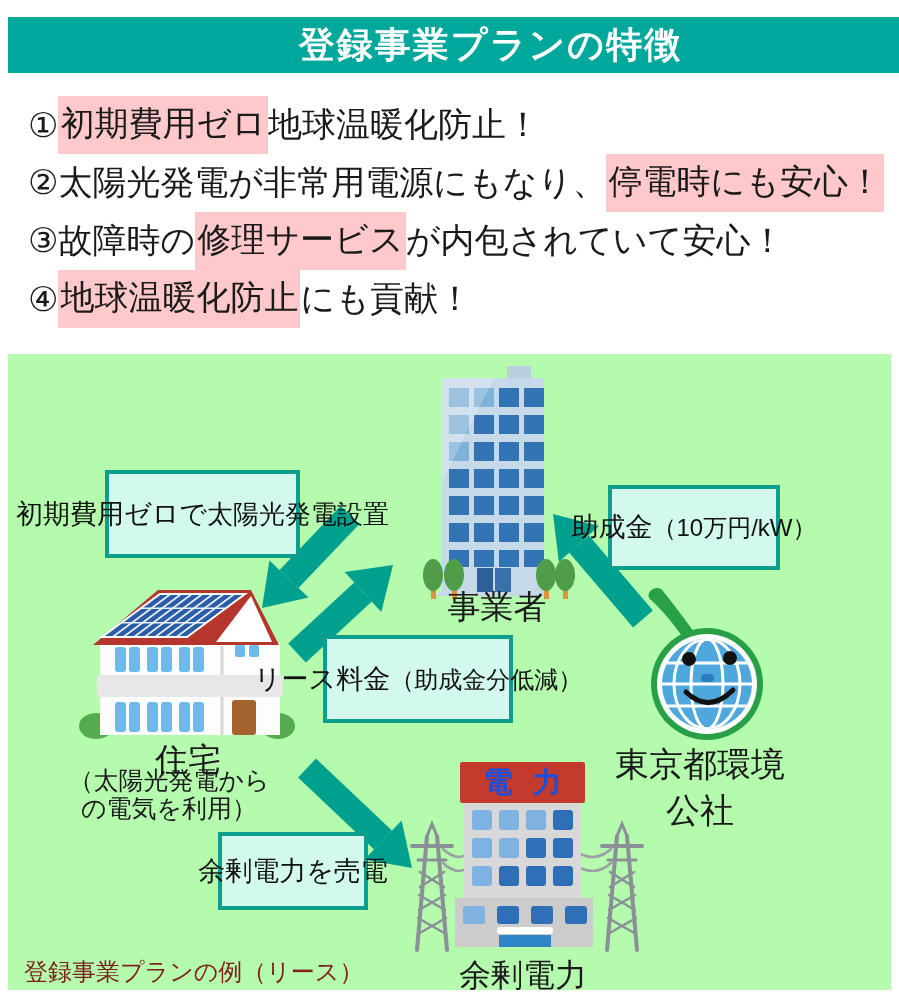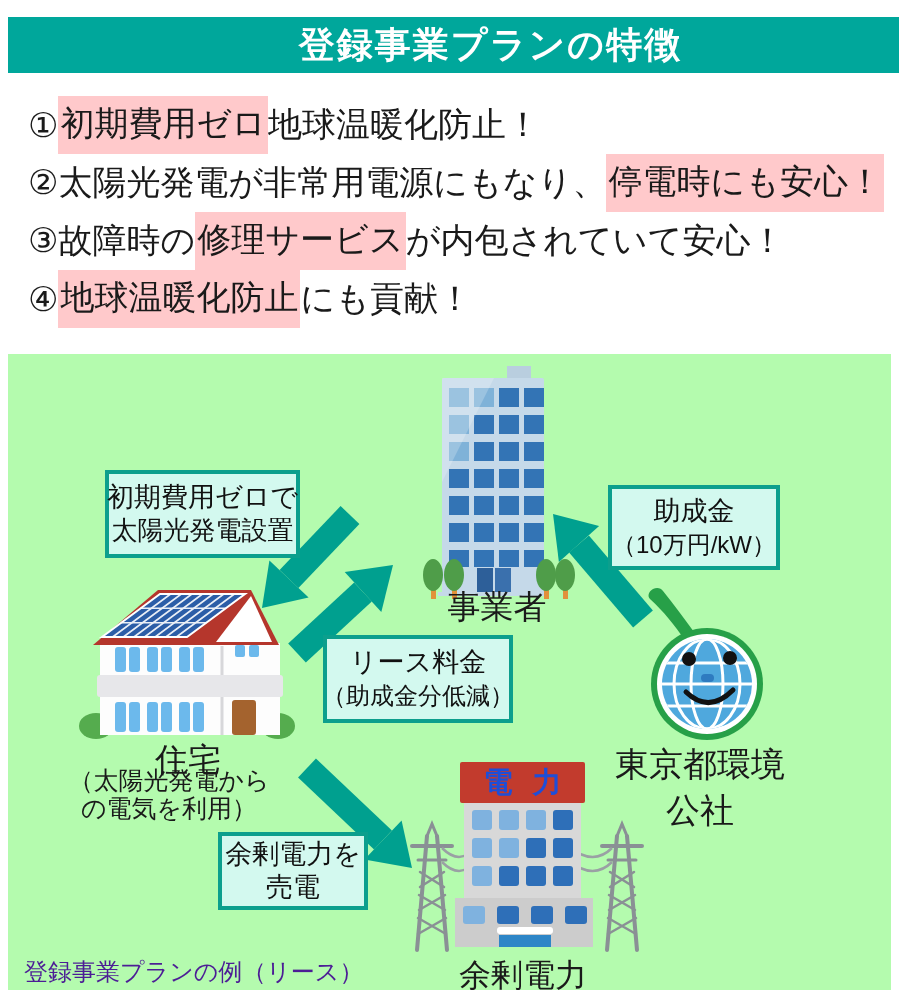--- a/index.html
+++ b/index.html
@@ -14,38 +14,38 @@
   
   .bullets{position:absolute;left:28px;top:96px;}
   .bullet{height:58px;display:flex;align-items:center;font-size:34px;white-space:nowrap;}
   .hl{background:#FFC9CB;padding:5px 2px 7px 2px;}
 
   
   .diagram{position:absolute;left:8px;top:354px;width:883px;height:636px;background:#B4FBAE;overflow:hidden;}
   .diagram svg{position:absolute;left:0;top:0;}
 
   .callout{position:absolute;box-sizing:border-box;background:#D3F9EF;border:4px solid #0C9F8D;
-           display:flex;flex-direction:column;align-items:center;justify-content:center;
+           display:flex;flex-direction:row;align-items:center;justify-content:center;
            text-align:center;color:#111;line-height:33px;white-space:nowrap;}
   .callout .l1{font-size:27px;}
   .callout .l2{font-size:24px;}
   .callout-install{left:97px;top:116px;width:195px;height:88px;}
   .callout-install .l2{font-size:26px;}
   .callout-subsidy{left:600px;top:131px;width:172px;height:85px;}
   .callout-lease{left:315px;top:281px;width:190px;height:88px;}
   .callout-sell{left:210px;top:478px;width:150px;height:78px;align-items:center;}
   .callout-sell .l2{font-size:27px;}
 
   .entity-label{position:absolute;text-align:center;color:#1a1a1a;}
   .label-business{left:409px;top:231px;width:160px;font-size:33px;}
   .label-house{left:120px;top:384px;width:120px;font-size:33px;}
   .label-house-note{left:51px;top:412px;width:220px;font-size:25px;line-height:28px;}
   .label-corporation{left:592px;top:388px;width:200px;font-size:34px;}
   .label-power{left:435px;top:600px;width:160px;font-size:32px;}
-  .caption{position:absolute;left:16px;top:602px;font-size:24px;color:#4c1d95;}
+  .caption{position:absolute;left:16px;top:602px;font-size:24px;color:#7f1d1d;}
   .power-sign-text{position:absolute;left:452px;top:408px;width:125px;height:41px;
                    display:flex;align-items:center;justify-content:center;
                    color:#1d4ed8;font-size:29px;font-weight:bold;letter-spacing:20px;padding-left:20px;
                    box-sizing:border-box;}
 </style>
 </head>
 <body>
 
 <div class="page">
 

